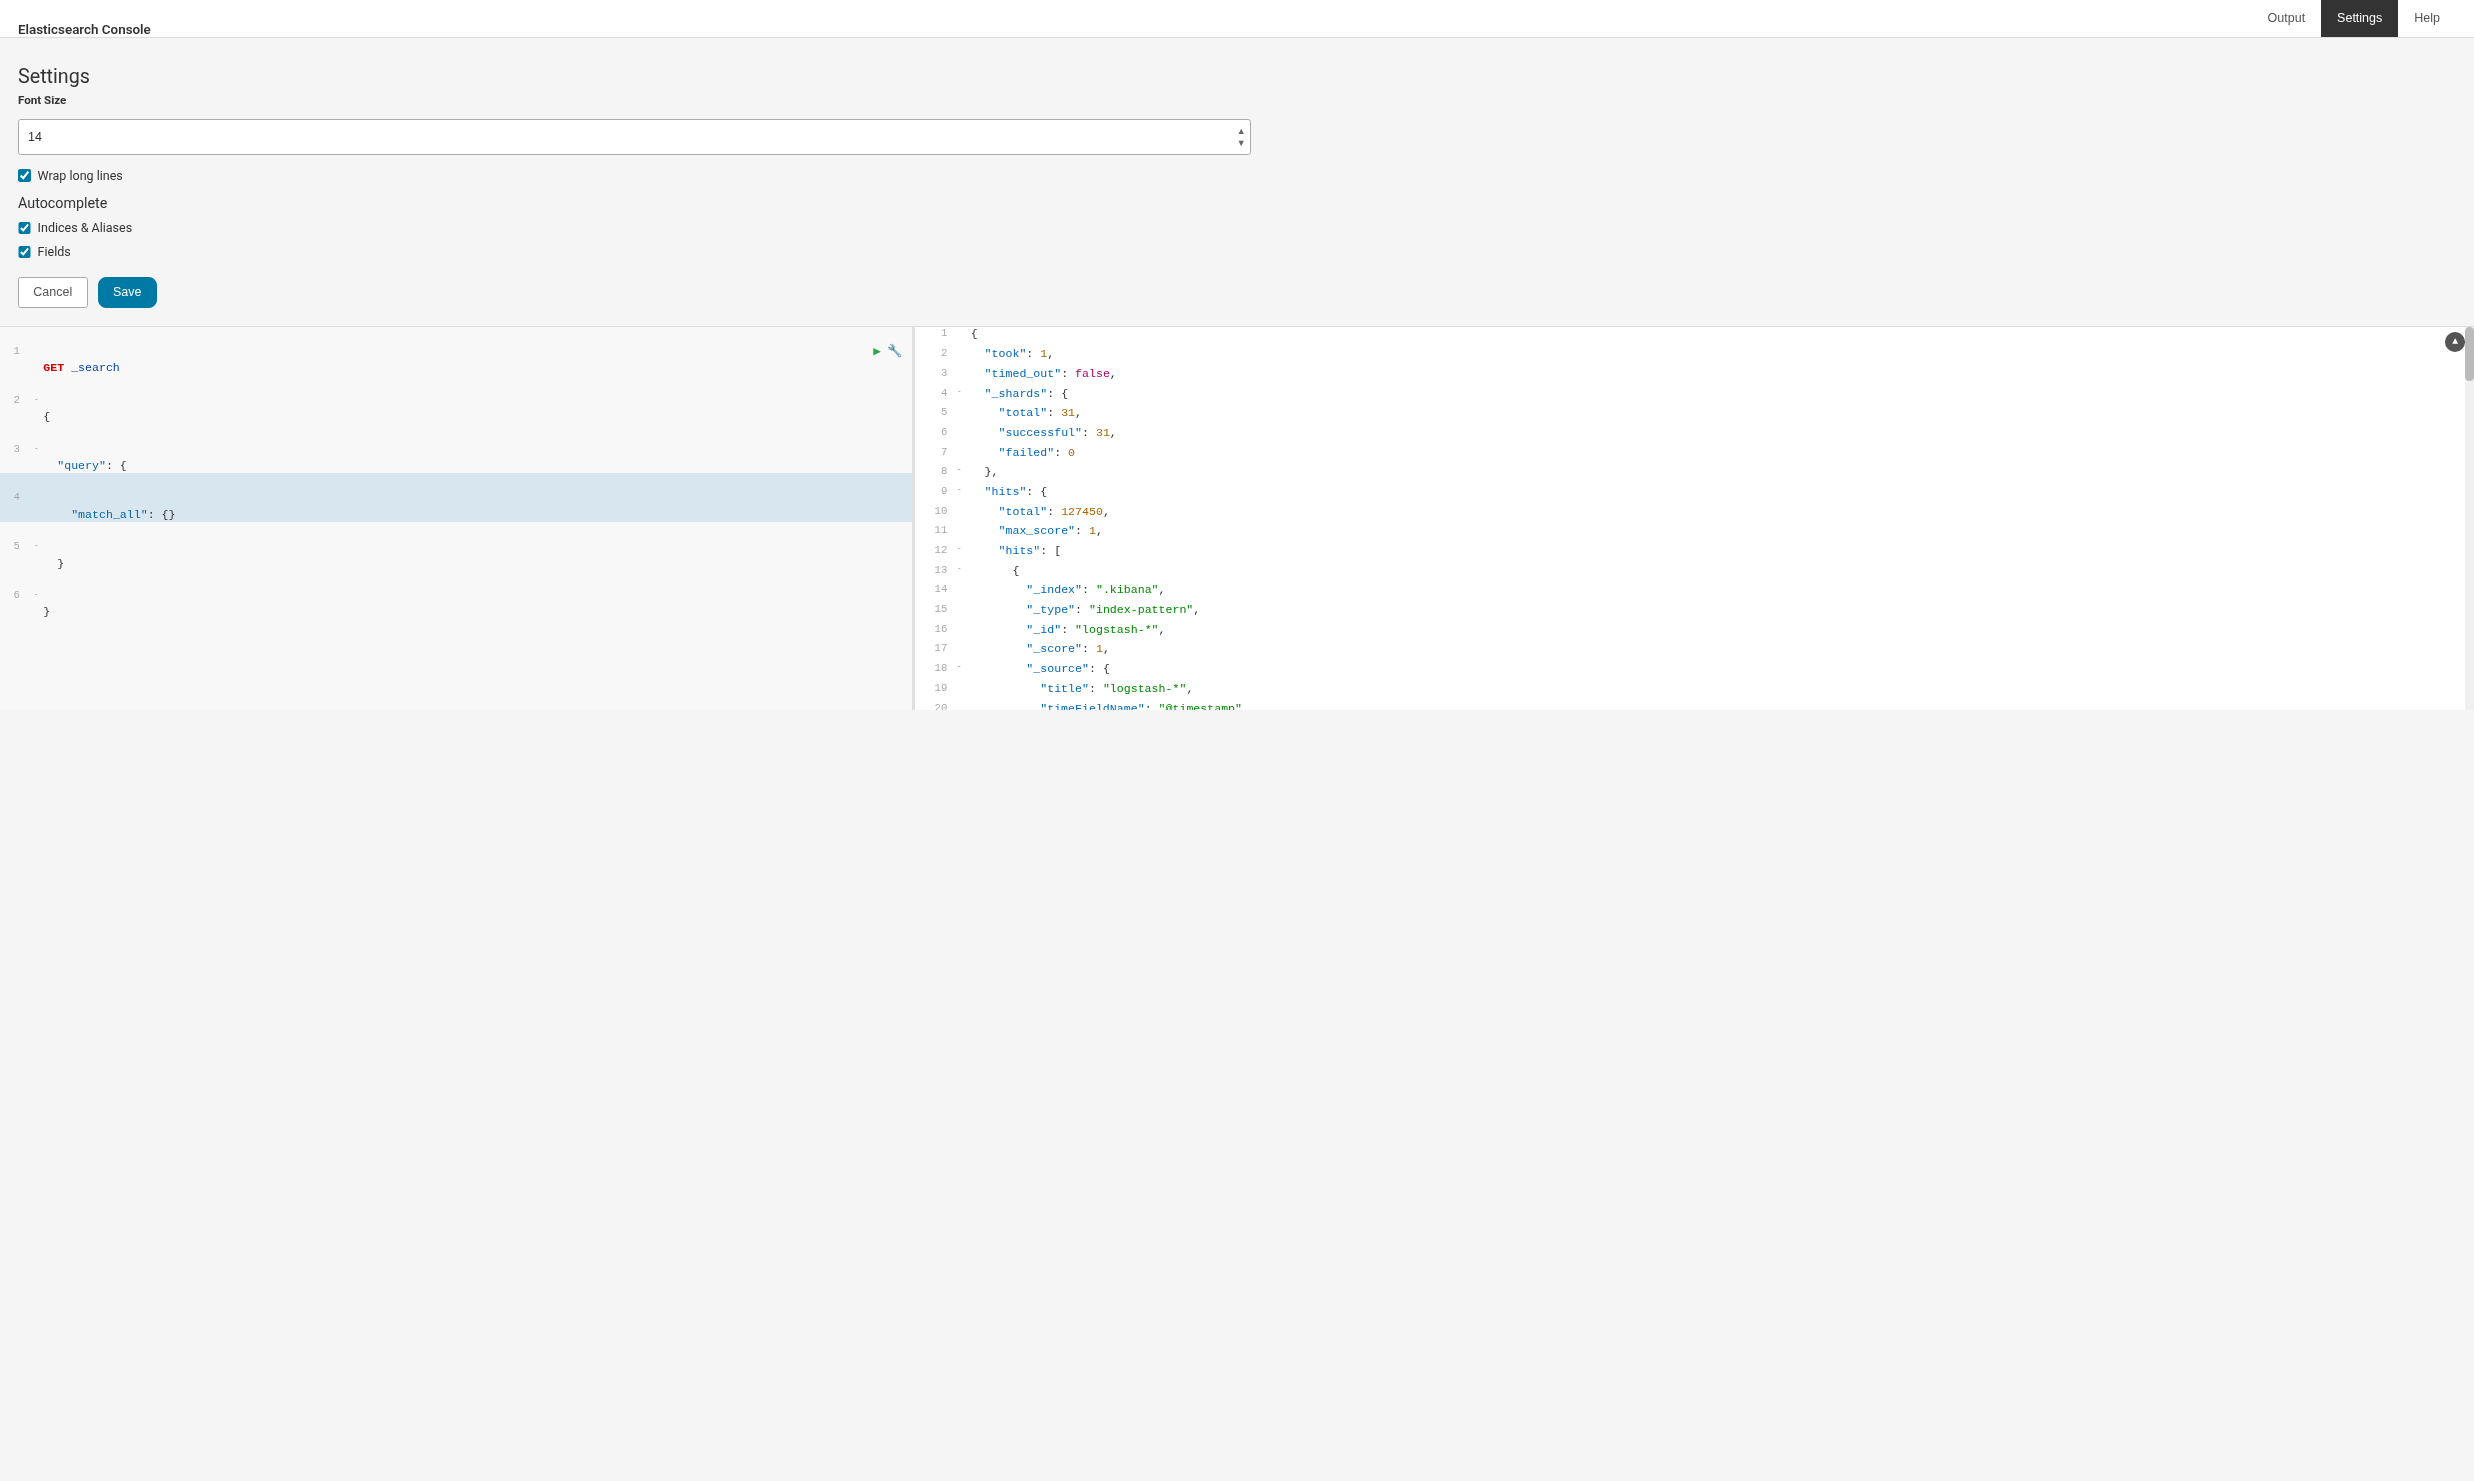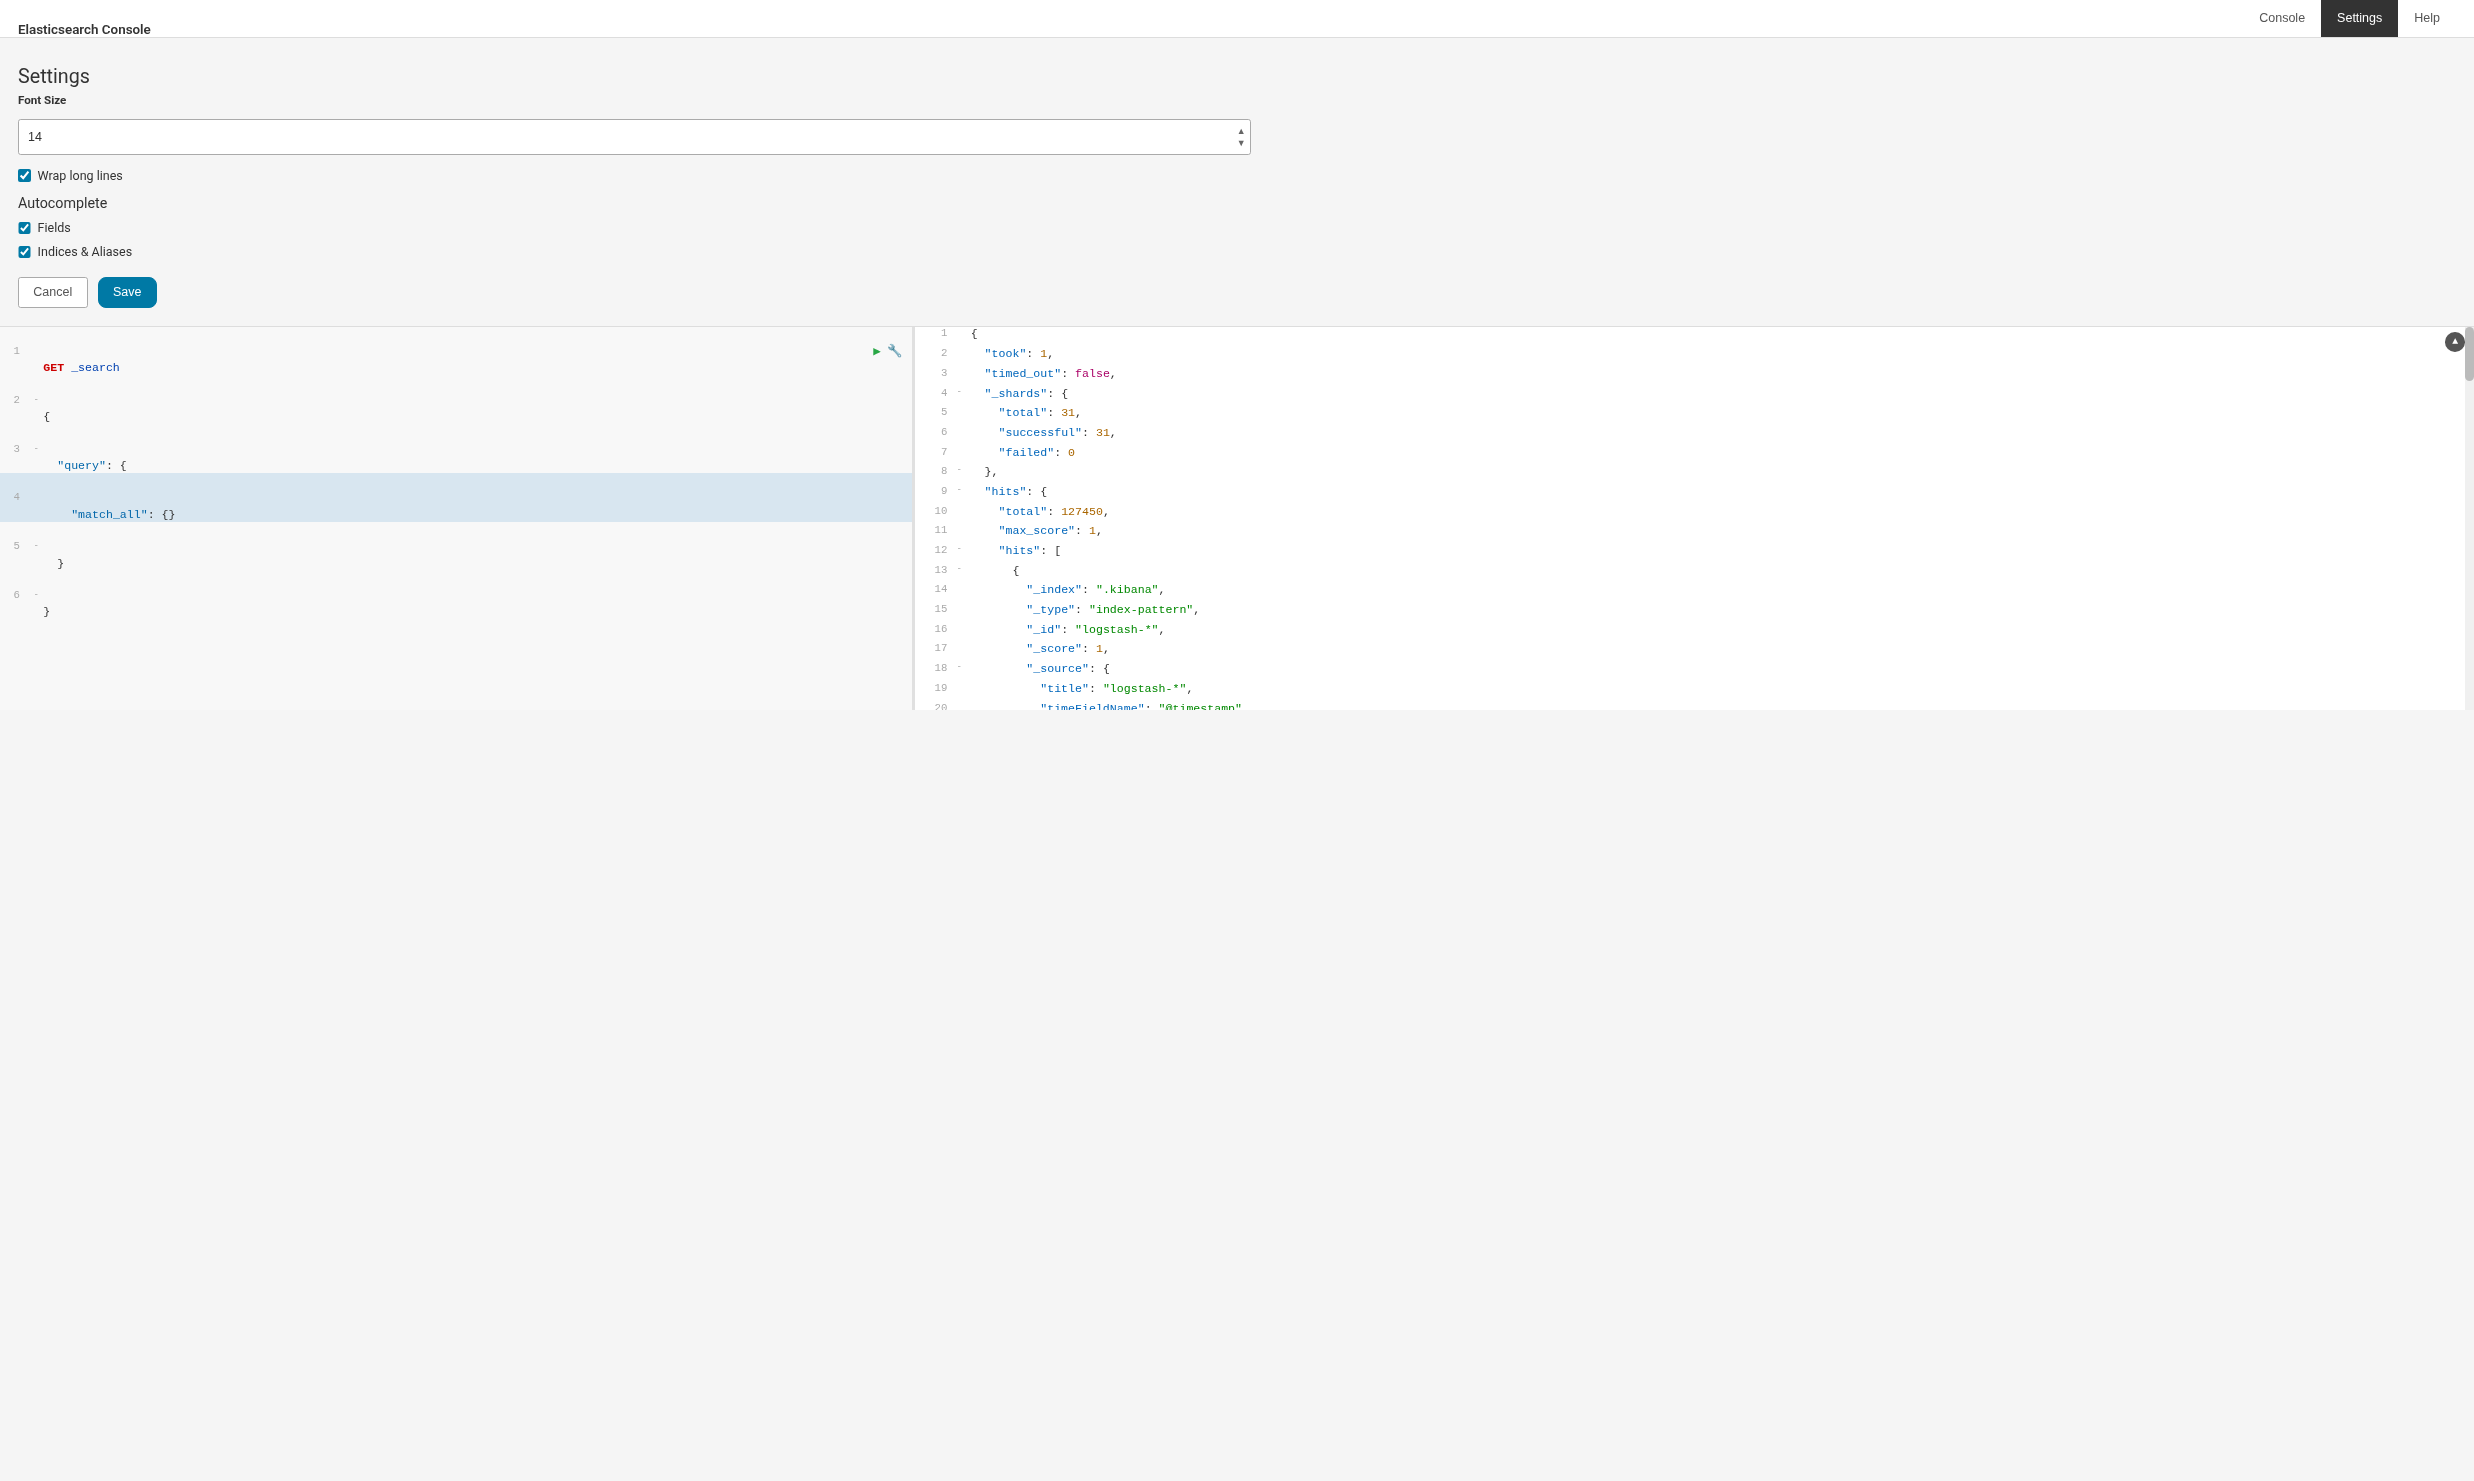--- a/index.html
+++ b/index.html
@@ -299,21 +299,21 @@
       background: #bbb;
       border-radius: 4.5px;
     }
   </style>
 </head>
 <body>
 
 <nav class="top-nav">
   <span class="top-nav-title">Elasticsearch Console</span>
   <div class="top-nav-actions">
-    <button class="top-nav-btn">Console</button>
+    <button class="top-nav-btn">Output</button>
     <button class="top-nav-btn active">Settings</button>
     <button class="top-nav-btn">Help</button>
   </div>
 </nav>
 
 <div class="settings-pane">
   <h1 class="settings-title">Settings</h1>
 
   <label class="settings-label">Font Size</label>
   <div class="font-size-input-wrapper">
@@ -325,26 +325,26 @@
   </div>
 
   <div class="checkbox-row">
     <input type="checkbox" checked="" id="wrap-lines" style="">
     <label for="wrap-lines">Wrap long lines</label>
   </div>
 
   <div class="autocomplete-section">
     <h2 class="autocomplete-title">Autocomplete</h2>
     <div class="checkbox-row">
+      <input type="checkbox" checked="" id="indices-cb" style="">
+      <label for="indices-cb">Indices &amp; Aliases</label>
+    </div>
+    <div class="checkbox-row">
       <input type="checkbox" checked="" id="fields-cb" style="">
       <label for="fields-cb">Fields</label>
-    </div>
-    <div class="checkbox-row">
-      <input type="checkbox" checked="" id="indices-cb" style="">
-      <label for="indices-cb">Indices &amp; Aliases</label>
     </div>
   </div>
 
   <div>
     <button class="btn-cancel">Cancel</button>
     <button class="btn-save">Save</button>
   </div>
 </div>
 
 <div class="editor-area">

